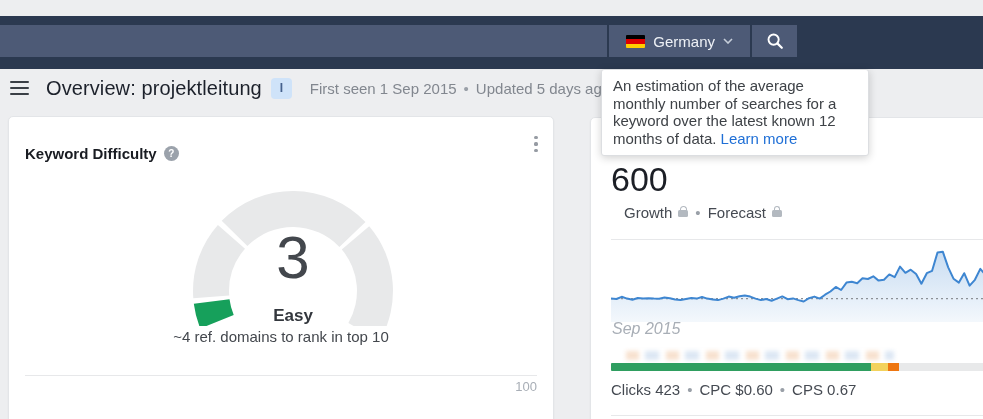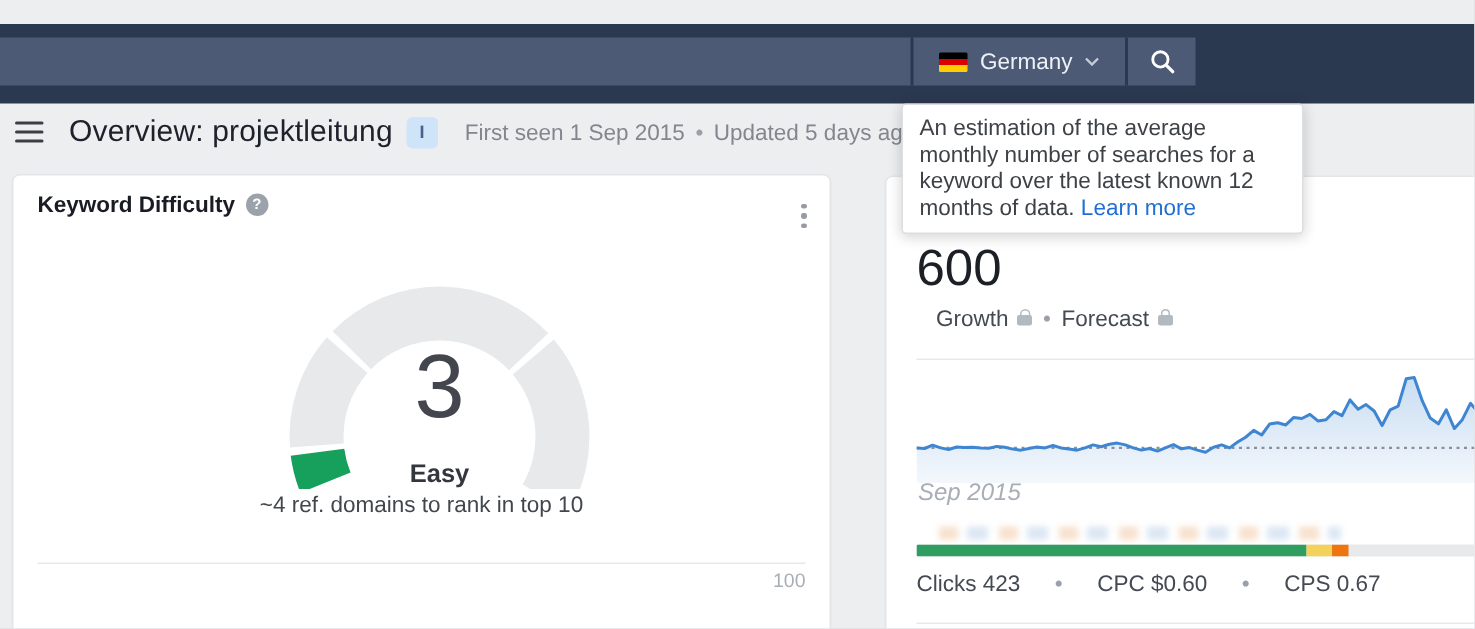--- a/index.html
+++ b/index.html
@@ -60,21 +60,21 @@
   .sv-growth{position:absolute;left:33px;top:86px;font-size:15px;color:#454a52;display:flex;align-items:center;}
   .lock{position:relative;display:inline-block;width:10px;height:7px;background:#b3b9c0;border-radius:1.5px;
         margin-left:6px;top:1px;}
   .lock::before{content:"";position:absolute;left:1.6px;top:-4.5px;width:6.6px;height:6px;box-sizing:border-box;
         border:1.6px solid #b3b9c0;border-bottom:none;border-radius:3.5px 3.5px 0 0;}
   .sv-chart{position:absolute;left:20px;top:121px;width:392px;height:83px;border-top:1px solid #e7e8ea;}
   .sv-timeline{position:absolute;left:21px;top:202px;font-size:16px;color:#a8aeb6;font-style:italic;}
   .blur-row{position:absolute;left:35px;top:233px;width:268px;height:9px;filter:blur(2px);opacity:.32;
         background:repeating-linear-gradient(90deg,#e8a36a 0 13px,#fff 13px 19px,#93b4dc 19px 33px,#fff 33px 40px);}
   .clicks-bar{position:absolute;left:20px;top:245px;width:380px;height:8px;border-radius:1px;overflow:hidden;}
-  .sv-metrics{position:absolute;left:20px;top:263px;font-size:15px;color:#454a52;display:flex;align-items:center;gap:16px;}
+  .sv-metrics{position:absolute;left:20px;top:263px;font-size:15px;color:#454a52;display:flex;align-items:center;}
   .sv-bottom-divider{position:absolute;left:20px;top:297px;width:392px;border-top:1px solid #e7e8ea;}
 </style>
 </head>
 <body>
 
 <div class="screen">
 
   <div class="topbar">
     <div class="topbar-strip">
       <div class="tb-divider"></div>
@@ -104,21 +104,21 @@
     <h1>Overview: projektleitung</h1>
     <span class="badge">I</span>
     <span class="meta">
       <span>First seen 1 Sep 2015</span>
       <span class="dot-sep">•</span>
       <span>Updated 5 days ago</span>
     </span>
   </div>
 
   <section class="card card-kd">
-    <div class="card-title" style="left:16px;top:11px;">
+    <div class="card-title" style="left:16px;top:28px;">
       <span>Keyword Difficulty</span>
       <span class="help">?</span>
     </div>
     <button class="kebab">
         <i></i>
         <i></i>
         <i></i>
       </button>
 
     <svg class="kd-gauge" width="320" height="185">

